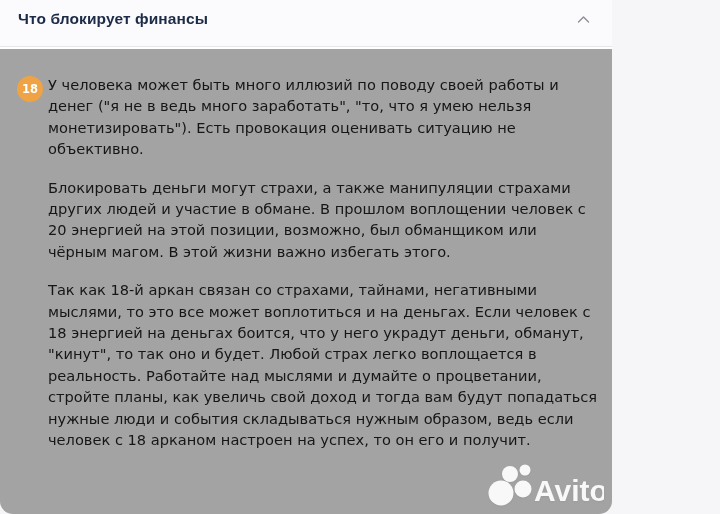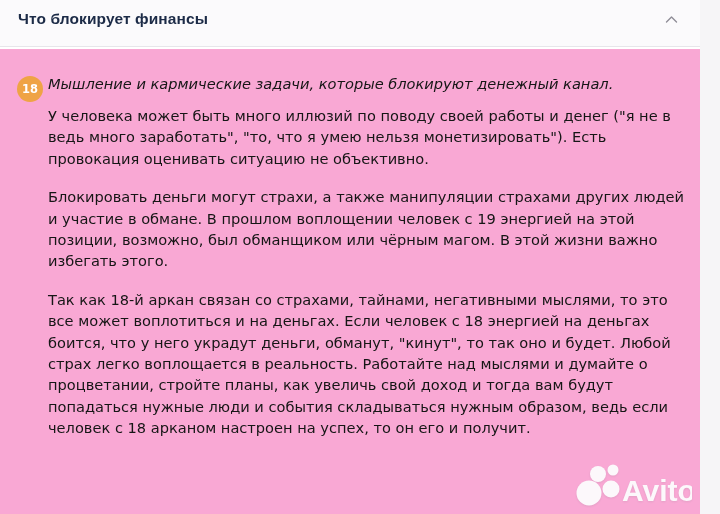--- a/index.html
+++ b/index.html
@@ -4,23 +4,24 @@
 <style>
   * { margin:0; padding:0; box-sizing:border-box; }
   html,body { width:720px; height:514px; }
   body {
     font-family: "DejaVu Sans", sans-serif;
     background:#f6f5f7;
     overflow:hidden;
     position:relative;
   }
   .page {
-    width:700px; height:514px;
+    width:612px; height:514px;
     position:relative;
-    background:#f9a8d4;
+    background:#a3a3a3;
+    border-radius:13px;
   }
   
   .panel-header {
     height:47px;
     background:#fbfafc;
     display:flex;
     align-items:center;
     justify-content:space-between;
     padding:0 22px 0 18px;
     border-bottom:1px solid #e7e5ea;
@@ -101,24 +102,23 @@
       <svg width="13" height="9" viewBox="0 0 13 9" fill="none" xmlns="http://www.w3.org/2000/svg">
         <polyline points="1.5,7 6.5,2 11.5,7" stroke="#8f8d97" stroke-width="1.4" stroke-linecap="round" stroke-linejoin="round" fill="none"></polyline>
       </svg>
     </div>
   </div>
 
   <div class="content">
     <div class="badge">18</div>
 
     <div class="text-col">
-      <p class="intro">Мышление и кармические задачи, которые блокируют денежный канал.</p>
 
       <p class="para">У человека может быть много иллюзий по поводу своей работы и денег ("я не в ведь много заработать", "то, что я умею нельзя монетизировать"). Есть провокация оценивать ситуацию не объективно.</p>
-      <p class="para">Блокировать деньги могут страхи, а также манипуляции страхами других людей и участие в обмане. В прошлом воплощении человек с 19 энергией на этой позиции, возможно, был обманщиком или чёрным магом. В этой жизни важно избегать этого.</p>
+      <p class="para">Блокировать деньги могут страхи, а также манипуляции страхами других людей и участие в обмане. В прошлом воплощении человек с 20 энергией на этой позиции, возможно, был обманщиком или чёрным магом. В этой жизни важно избегать этого.</p>
       <p class="para">Так как 18-й аркан связан со страхами, тайнами, негативными мыслями, то это все может воплотиться и на деньгах. Если человек с 18 энергией на деньгах боится, что у него украдут деньги, обманут, "кинут", то так оно и будет. Любой страх легко воплощается в реальность. Работайте над мыслями и думайте о процветании, стройте планы, как увеличь свой доход и тогда вам будут попадаться нужные люди и события складываться нужным образом, ведь если человек с 18 арканом настроен на успех, то он его и получит.</p>
 
     </div>
   </div>
 
   <div class="watermark">
     <svg viewBox="0 0 118 50" xmlns="http://www.w3.org/2000/svg">
       <g fill="#fdfdfe">
         <circle cx="24" cy="14" r="8"></circle>
         <circle cx="39" cy="10" r="5.5"></circle>

